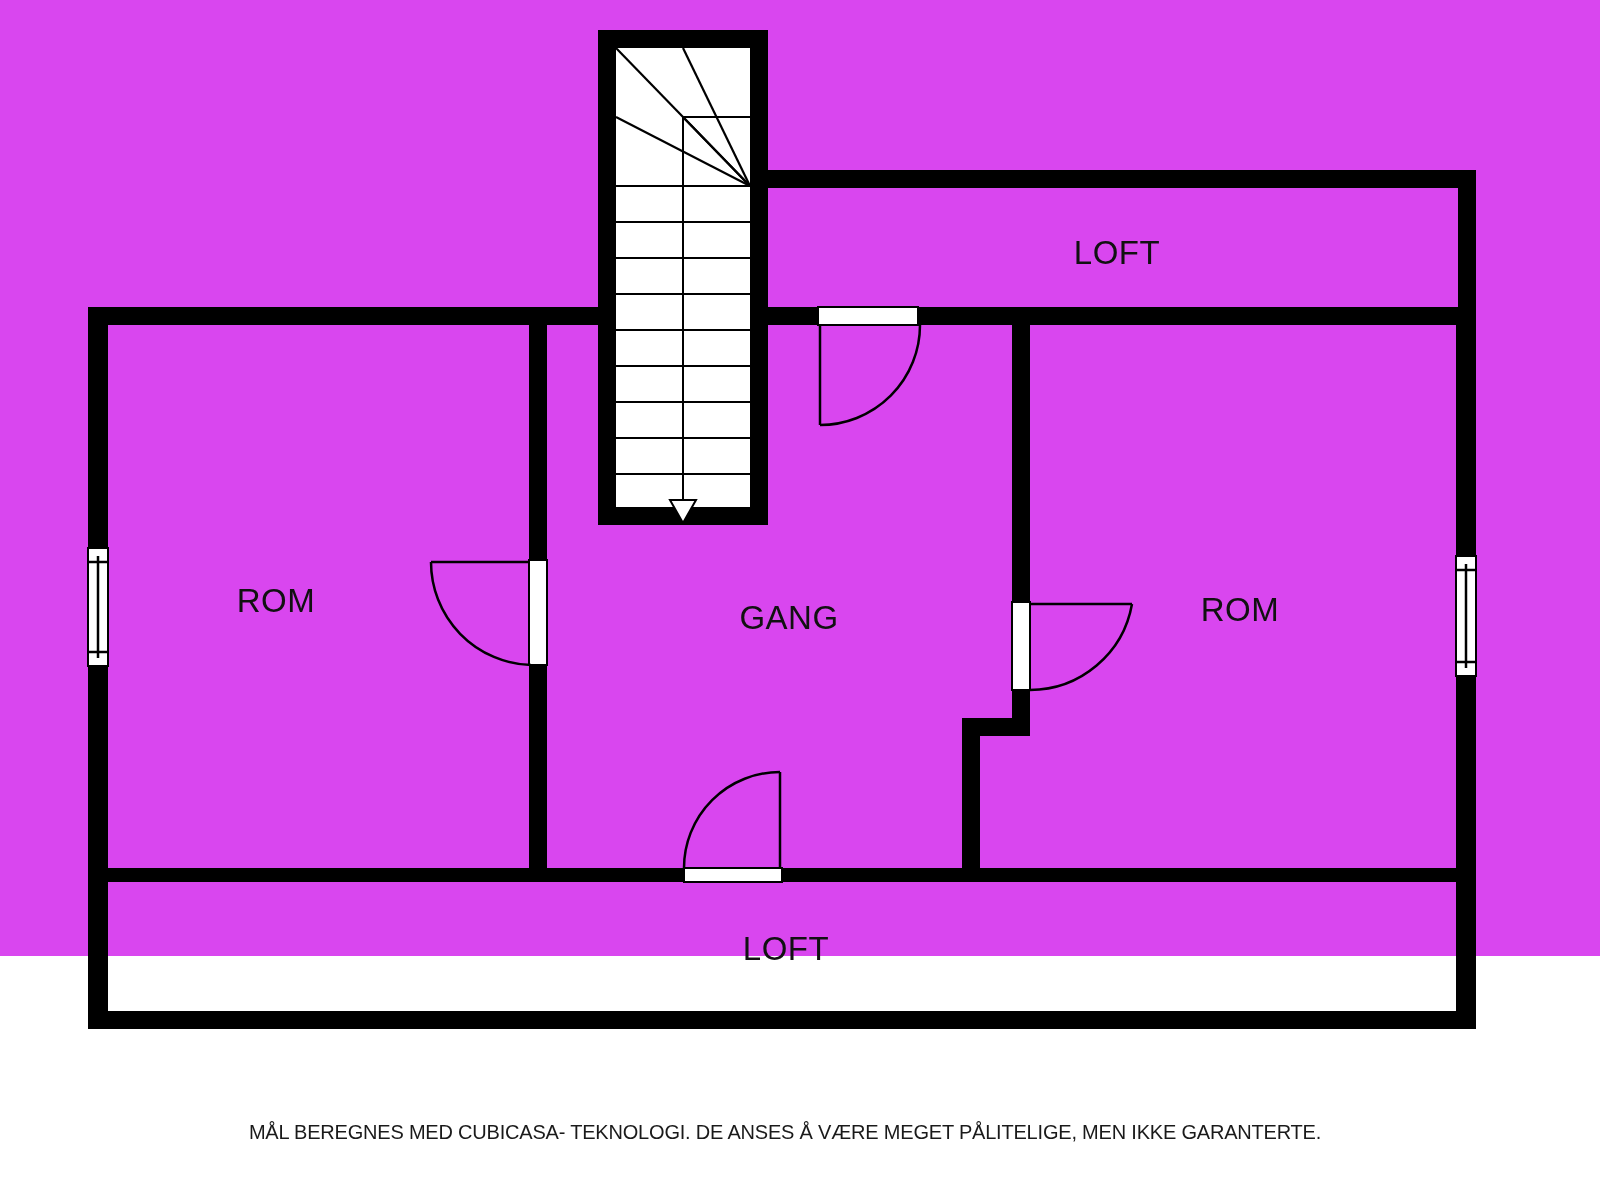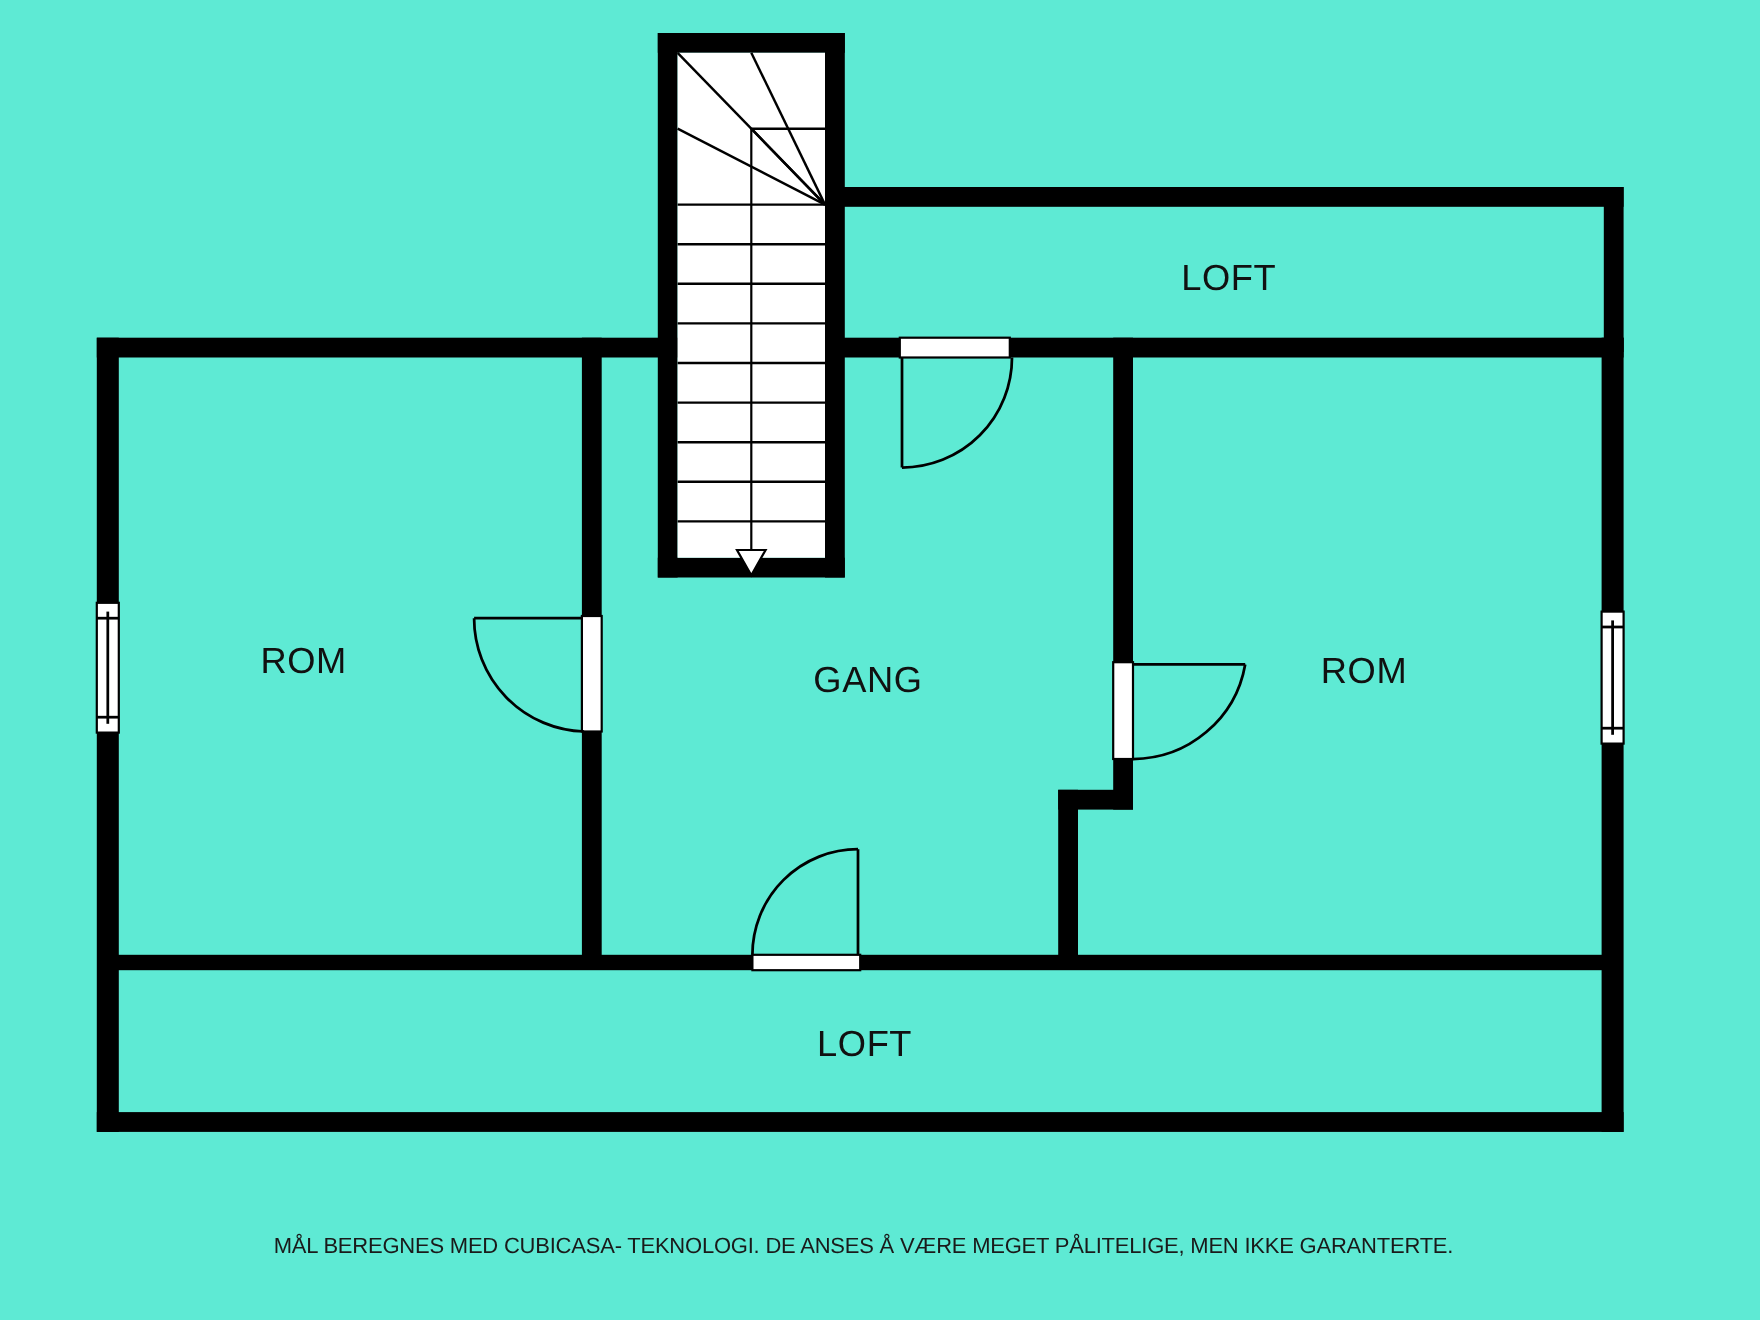--- a/index.html
+++ b/index.html
@@ -10,22 +10,22 @@
   }
   body {
     width: 1600px;
     height: 1200px;
     font-family: "Liberation Sans", sans-serif;
     overflow: hidden;
   }
   #floorplan-root {
     position: relative;
     width: 1600px;
-    height: 1200px;
-    background: #5eead4;
+    height: 956px;
+    background: #d946ef;
   }
   #plan-svg {
     position: absolute;
     left: 0;
     top: 0;
     width: 1600px;
     height: 1200px;
     display: block;
   }
   .room-label {

